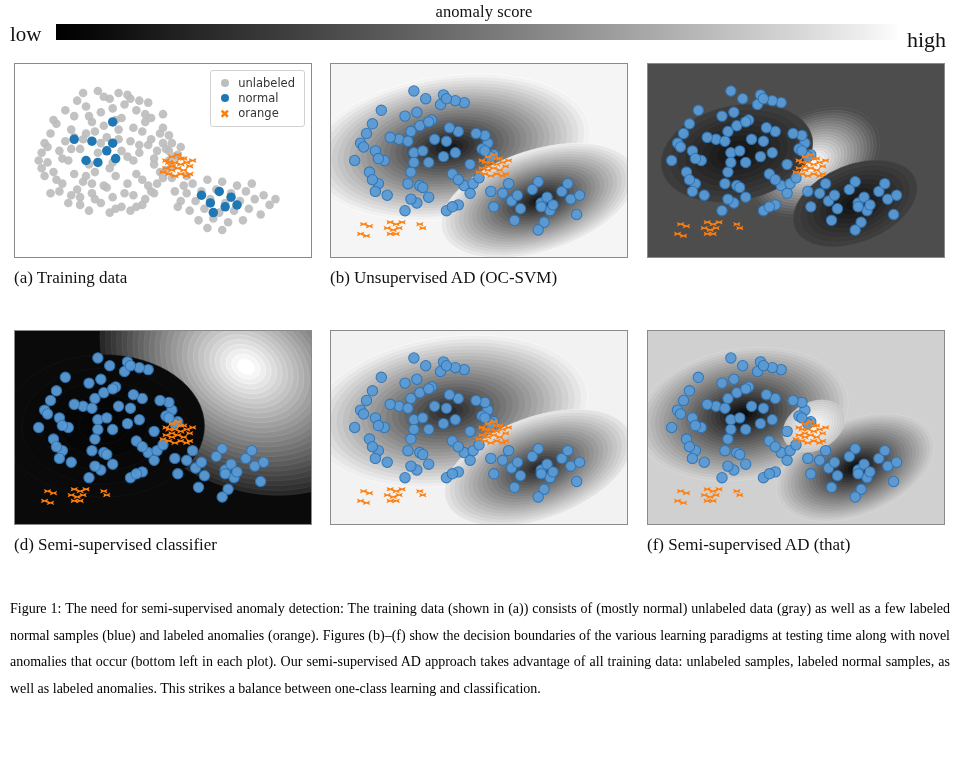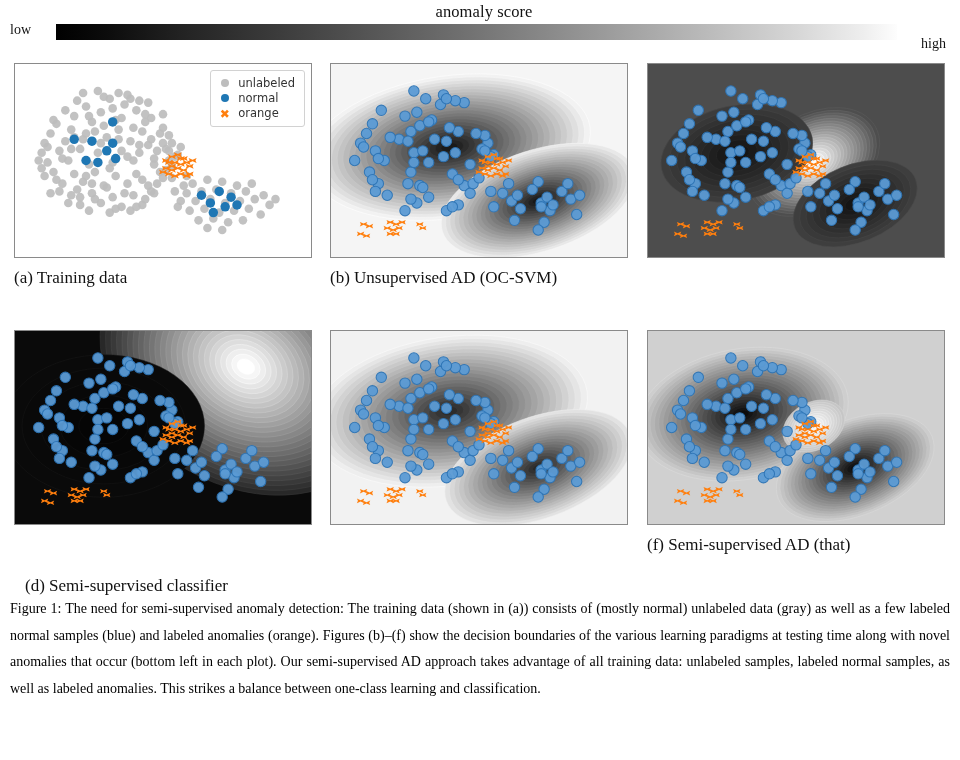--- a/index.html
+++ b/index.html
@@ -4,37 +4,37 @@
 <style>
   html,body{margin:0;padding:0;background:#ffffff;}
   body{width:960px;height:760px;overflow:hidden;
        font-family:"Liberation Serif","DejaVu Serif",serif;color:#111;}
   .page{position:relative;width:960px;height:760px;}
 
   
   .cbar-wrap{position:absolute;left:0;top:0;width:960px;height:52px;}
   .cbar-title{position:absolute;left:4px;top:2px;width:960px;text-align:center;
               font-size:16.5px;letter-spacing:.1px;}
-  .cbar-low{position:absolute;left:10px;top:22px;font-size:14px;}
-  .cbar-high{position:absolute;right:14px;top:36px;font-size:14px;}
+  .cbar-low{position:absolute;left:10px;top:22px;font-size:21px;}
+  .cbar-high{position:absolute;right:14px;top:27px;font-size:22px;}
   .cbar-grad{position:absolute;left:56px;top:24px;width:841px;height:16px;
              background:linear-gradient(to right,#000000 0%,#0c0c0c 6%,#252525 16%,
                #3d3d3d 27%,#575757 38%,#6f6f6f 48%,#888888 58%,#a2a2a2 68%,
                #bcbcbc 78%,#d6d6d6 88%,#eeeeee 96%,#fdfdfd 100%);}
 
   
   .panel{position:absolute;width:298px;height:195px;box-sizing:border-box;
          border:1px solid #8a8a8a;overflow:hidden;background:#ef4444;}
   .panel svg{display:block;width:296px;height:193px;}
   .cap{position:absolute;width:298px;text-align:left;font-size:17px;}
 
   .p-a{left:14px;top:63px;}   .c-a{left:14px;top:268px;}
   .p-b{left:330px;top:63px;}  .c-b{left:330px;top:268px;}
   .p-c{left:647px;top:63px;}  .c-c{left:647px;top:268px;}
-  .p-d{left:14px;top:330px;}  .c-d{left:25px;top:535px;margin-top:41px;}
+  .p-d{left:14px;top:330px;}  .c-d{left:14px;top:535px;}
   .p-e{left:330px;top:330px;} .c-e{left:330px;top:535px;}
   .p-f{left:647px;top:330px;} .c-f{left:647px;top:535px;}
 
   
   .legend{position:absolute;right:6px;top:6px;background:#fff;
           border:1px solid #d2d2d2;border-radius:3px;padding:5px 9px 5px 7px;
           font-family:"DejaVu Sans","Liberation Sans",sans-serif;font-size:11.5px;
           line-height:15px;color:#333;}
   .legend .row{display:flex;align-items:center;gap:7px;height:15px;}
   .legend .mk{width:13px;text-align:center;display:inline-block;}

